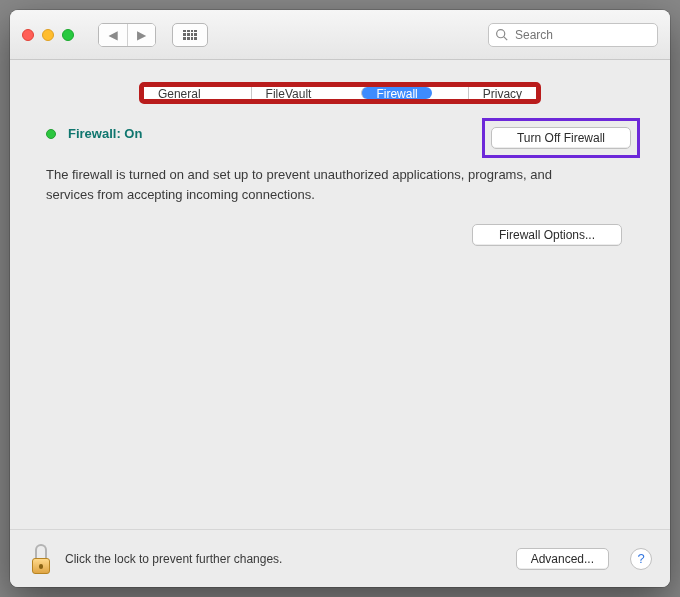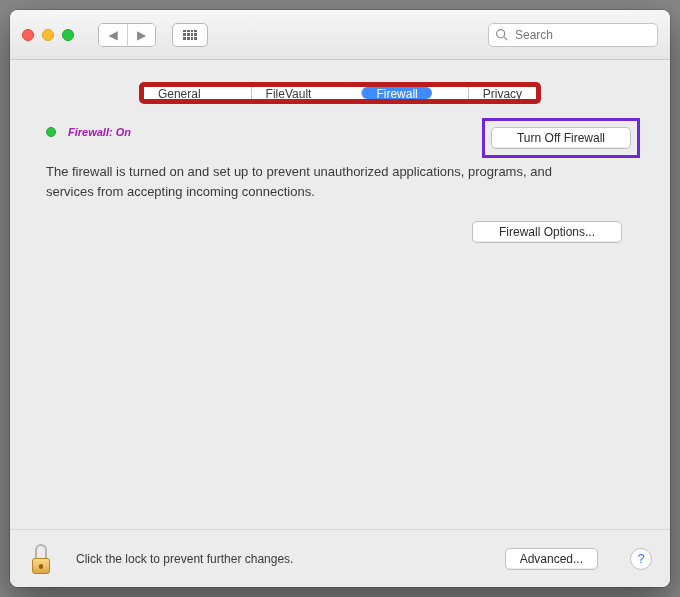--- a/index.html
+++ b/index.html
@@ -138,23 +138,22 @@
       align-items: center;
       gap: 12px;
     }
     .status-dot {
       width: 10px; height: 10px; border-radius: 50%;
       background: #2cc63f;
       border: 1px solid #25a034;
     }
     .status-label {
       font-weight: 600;
-      font-size: 11px;
-      color: #a21caf;
-      font-style: italic;
+      font-size: 13px;
+      color: #0f766e;
     }
     .highlight-box {
       position: absolute;
       right: 30px;
       top: 14px;
       border: 3px solid #6d28d9;
       padding: 6px 6px;
     }
     .mac-btn {
       background: #fff;
@@ -181,21 +180,21 @@
       margin-top: 20px;
       padding-right: 12px;
     }
     .footer {
       height: 58px;
       background: #ececec;
       border-top: 1px solid #d6d6d6;
       display: flex;
       align-items: center;
       padding: 0 18px;
-      gap: 22px;
+      gap: 11px;
     }
     .lock-icon {
       width: 26px; height: 30px;
       display: inline-block;
       position: relative;
     }
     .lock-icon .body {
       position: absolute; bottom: 0; left: 4px;
       width: 18px; height: 16px;
       background: linear-gradient(#ffd98a, #dfa544);

